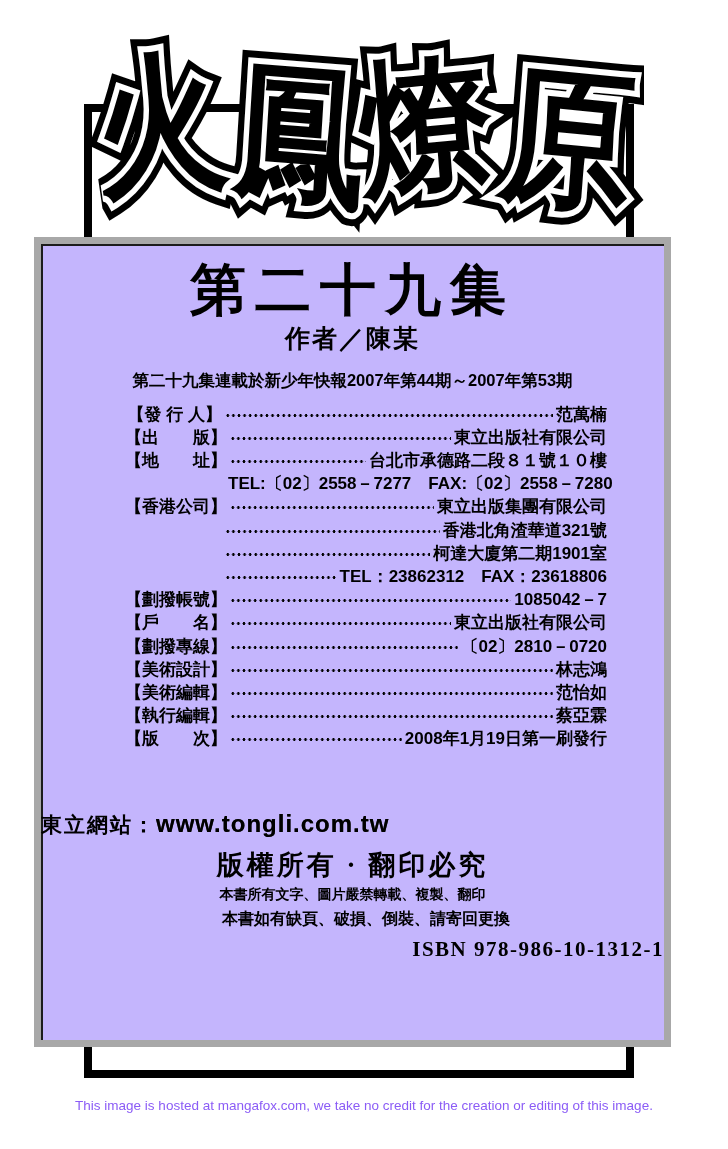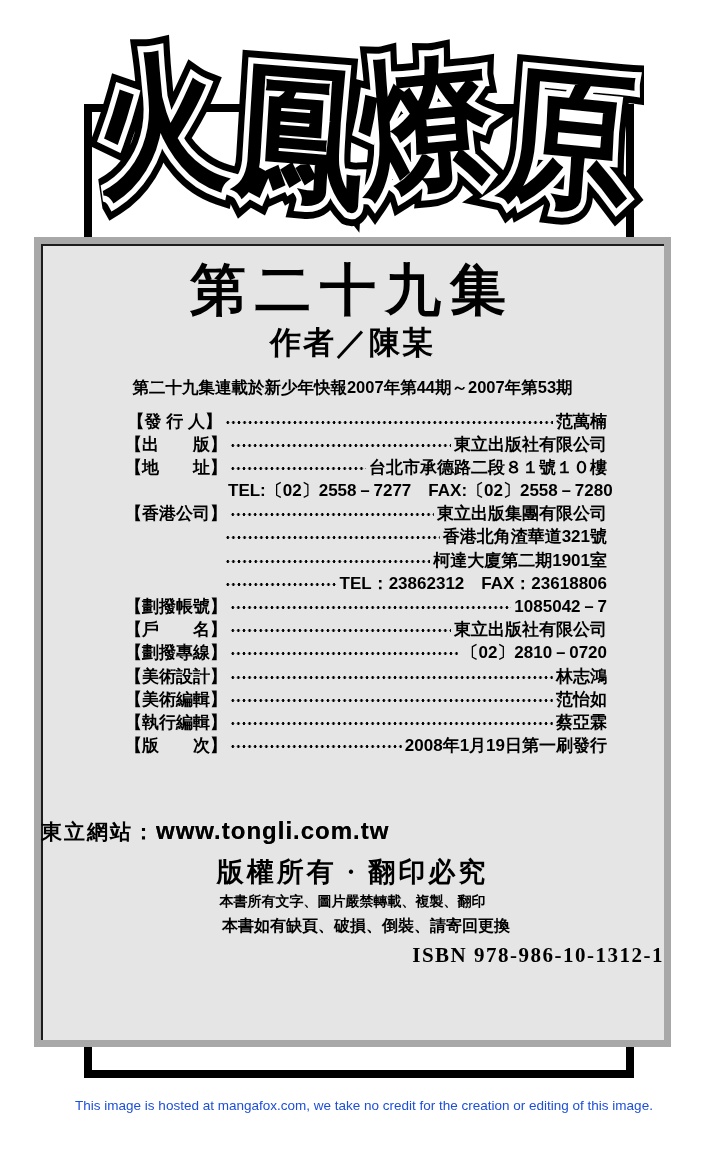--- a/index.html
+++ b/index.html
@@ -38,21 +38,21 @@
     z-index: 3;
   }
 
   
   .white-box {
     position: absolute;
     left: 34px;
     top: 237px;
     width: 637px;
     height: 810px;
-    background: #e5e5e5;
+    background: #c4b5fd;
     border: 7px solid #a8a8a8;
     box-sizing: border-box;
     box-shadow: inset 2px 2px 0 0 #1c1c1c;
     z-index: 2;
   }
 
   .vol-title {
     margin-top: 18px;
     text-align: center;
     font-family: "Liberation Serif", "DejaVu Serif", serif;
@@ -60,21 +60,21 @@
     font-size: 56px;
     line-height: 1;
     letter-spacing: 9px;
     white-space: nowrap;
   }
   .author-line {
     margin-top: 7px;
     text-align: center;
     font-family: "Liberation Serif", "DejaVu Serif", serif;
     font-weight: bold;
-    font-size: 31px;
+    font-size: 25px;
     line-height: 1.15;
     letter-spacing: 2px;
   }
   .serial-note {
     margin-top: 17px;
     text-align: center;
     font-weight: bold;
     font-size: 16.5px;
     line-height: 1.2;
     white-space: nowrap;
@@ -170,21 +170,21 @@
   }
 
   .page-footer {
     position: absolute;
     left: 0;
     right: 0;
     top: 1097px;
     text-align: center;
     font-size: 13.5px;
     line-height: 17px;
-    color: #1d4ed8;
+    color: #8b5cf6;
   }
 </style>
 </head>
 <body>
 
 <div class="page">
 
   <div class="black-frame"></div>
 
   <svg class="logo" viewBox="0 0 560 222" width="560" height="222">

